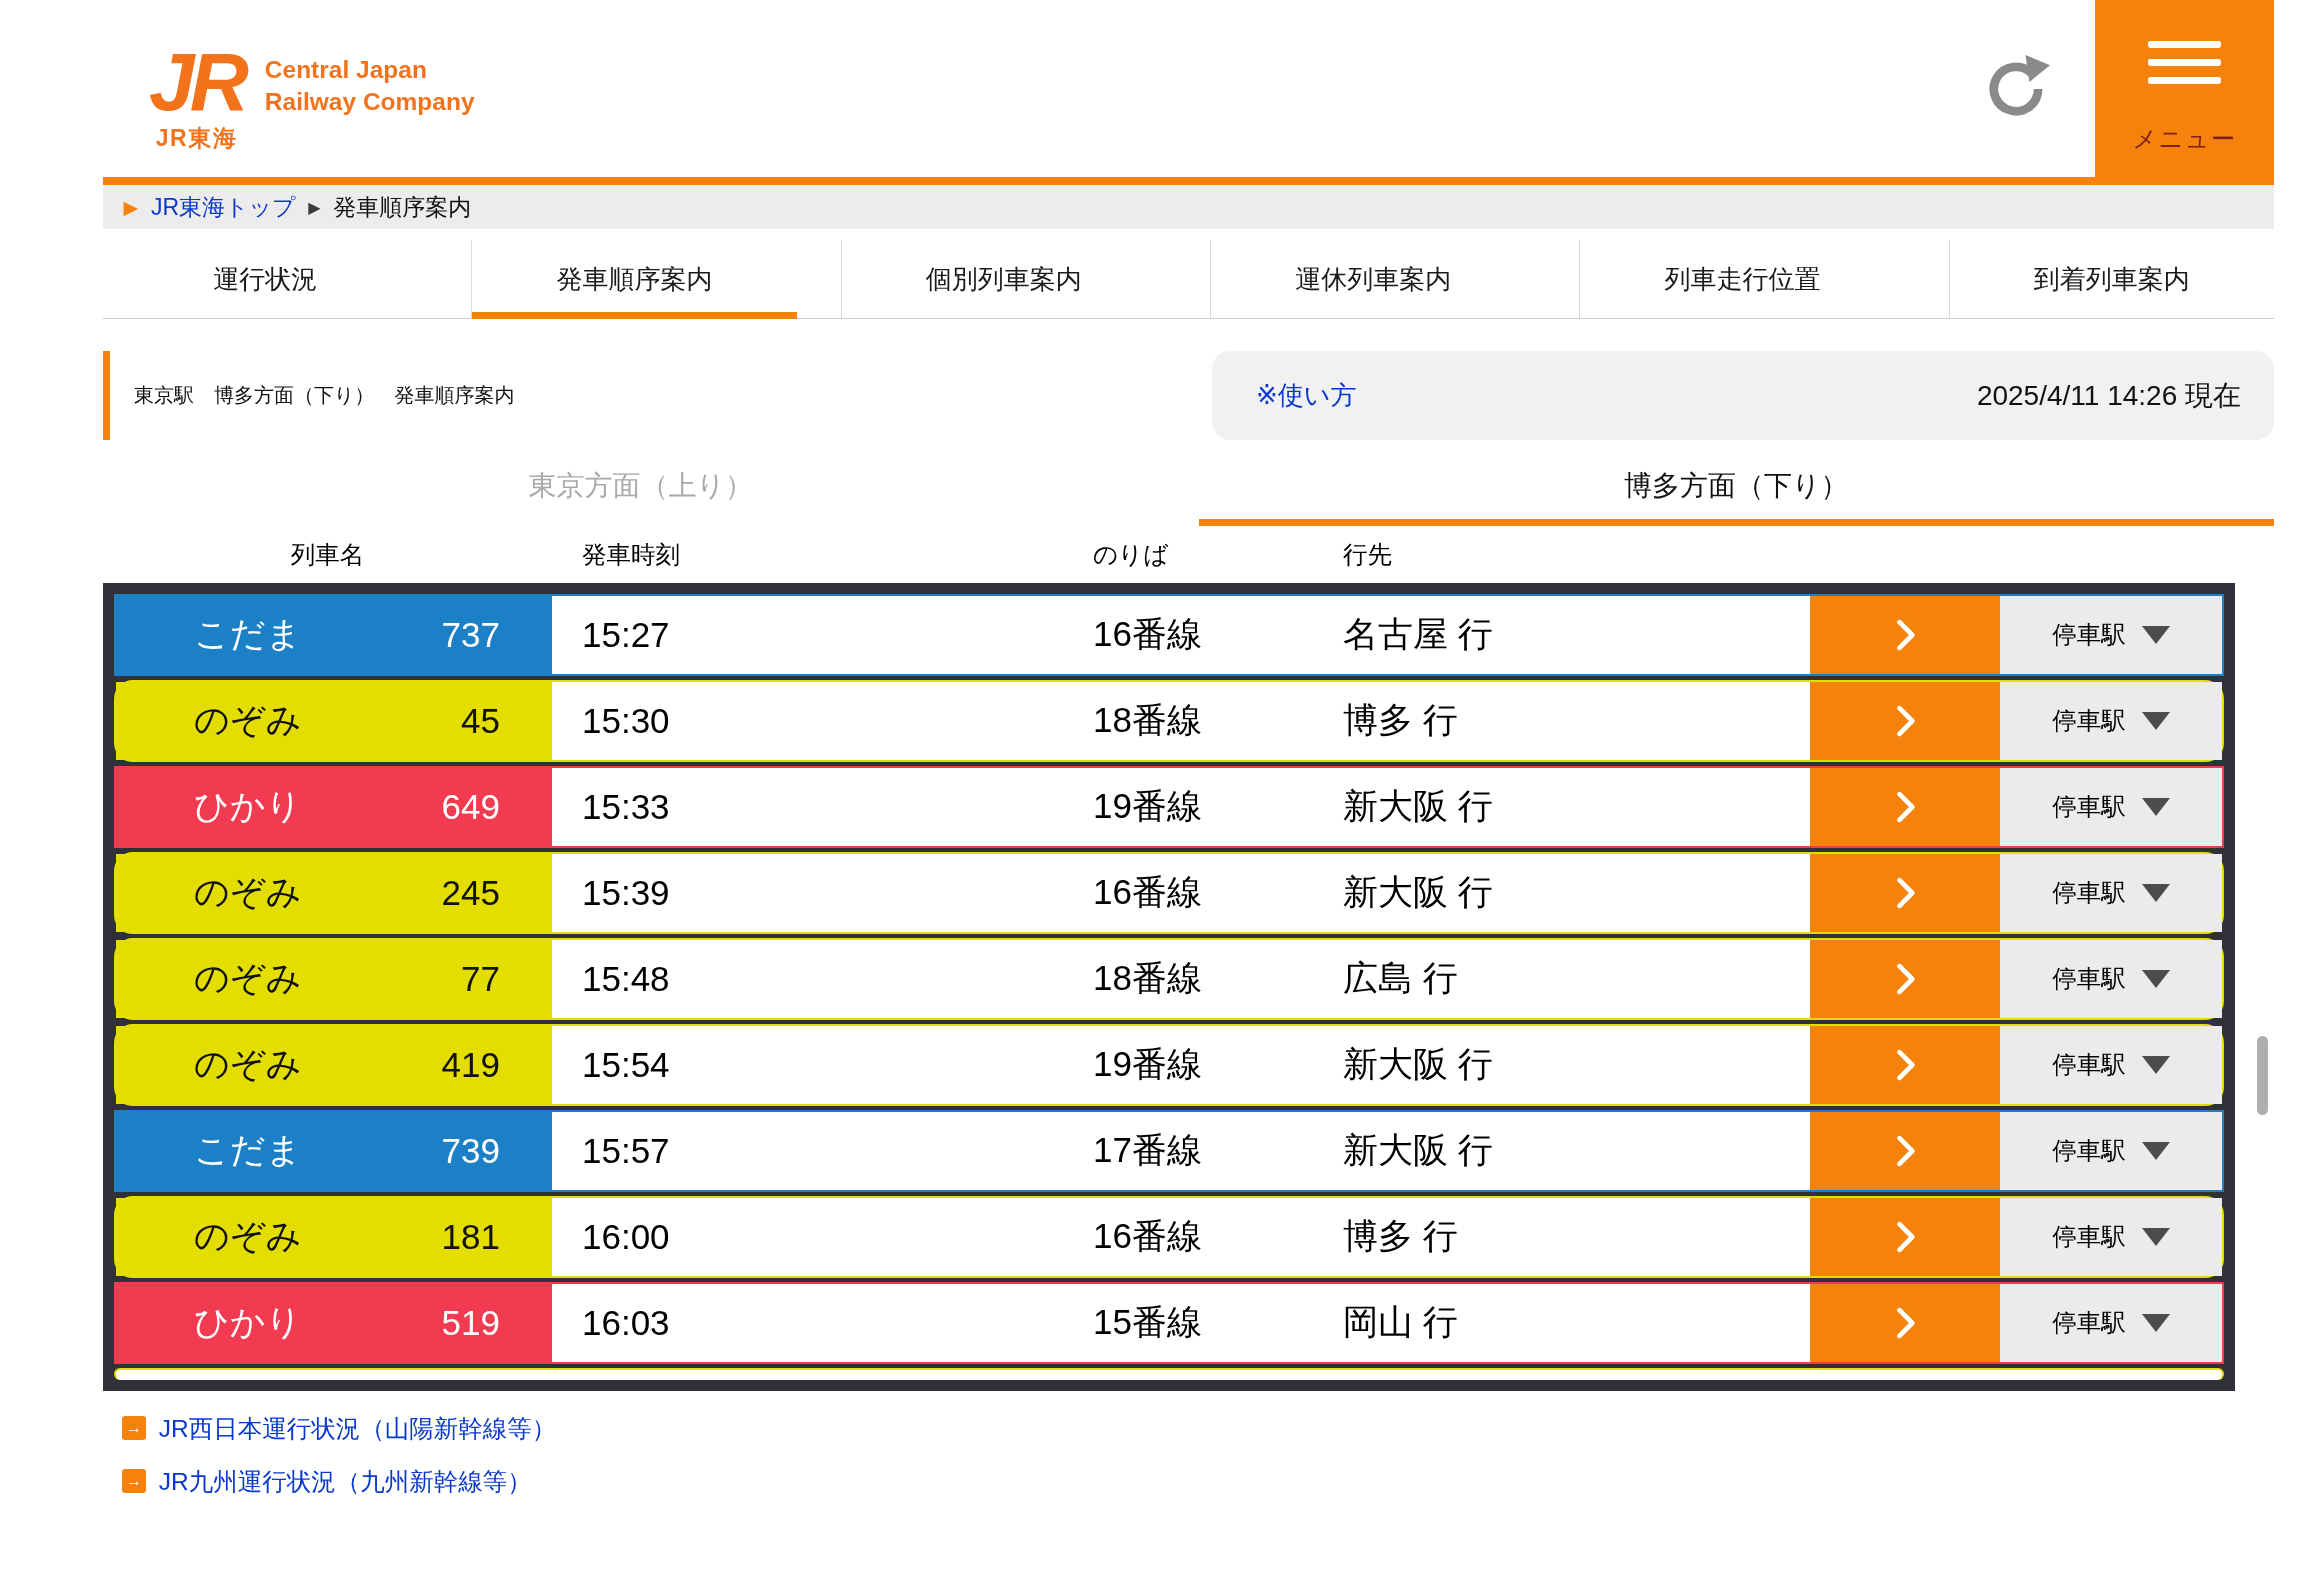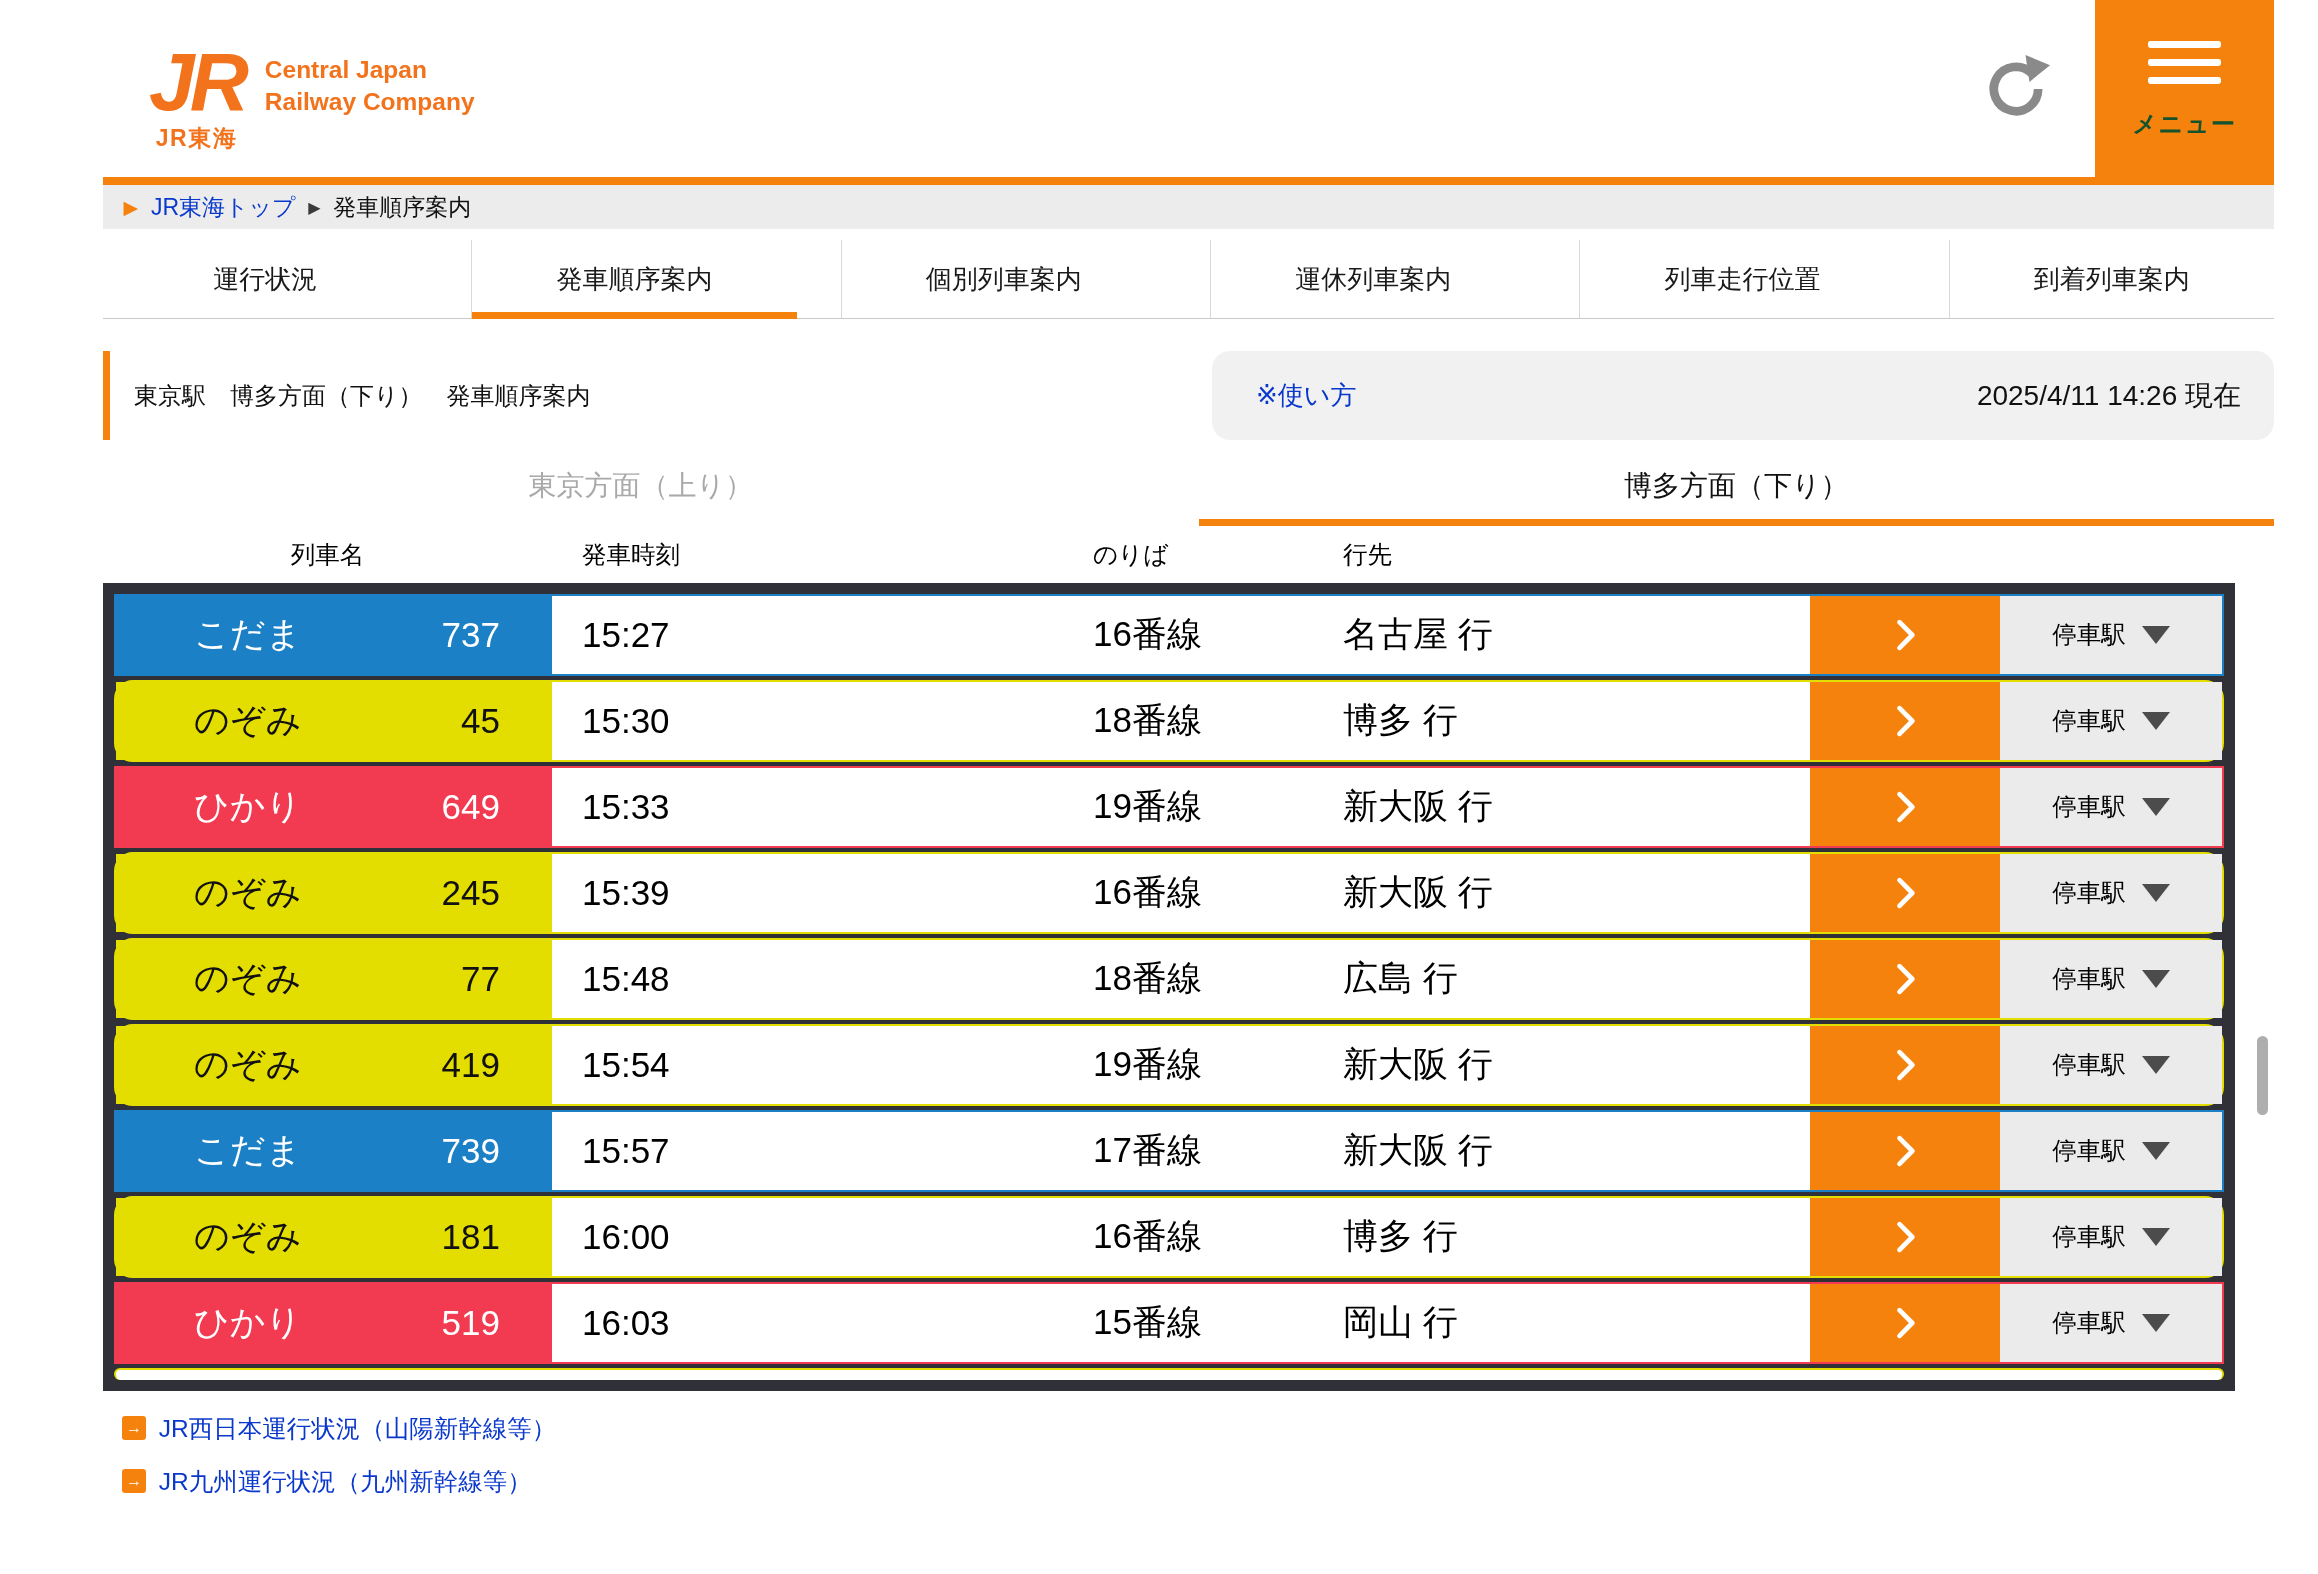--- a/index.html
+++ b/index.html
@@ -15,42 +15,42 @@
   .logo-mark { display:flex; flex-direction:column; align-items:center; }
   .logo-jr { font-size:82px; font-weight:bold; font-style:italic; color:var(--logo-orange,#f3731d);
     line-height:0.92; letter-spacing:-4.8px; }
   .logo-jp { font-size:23px; font-weight:bold; color:var(--logo-orange,#f3731d); margin-top:3.2px; letter-spacing:1.6px; }
   .company { margin-top:9.5px; font-size:24.5px; font-weight:bold; color:var(--logo-orange,#f3731d); line-height:32px; }
   .refresh { position:absolute; right:220px; top:51px; width:76px; height:76px; cursor:pointer; }
   .menu-btn { position:absolute; right:0; top:0; width:179px; height:185px; background:var(--orange,#f5820d);
     display:flex; flex-direction:column; align-items:center; padding-top:41px; cursor:pointer; }
   .burger { display:flex; flex-direction:column; gap:11px; }
   .burger i { display:block; width:73px; height:7.1px; background:#fff; border-radius:2.4px; }
-  .menu-label { margin-top:24px; color:#14532d; font-size:24px; font-weight:bold; letter-spacing:1.6px; }
+  .menu-label { margin-top:39px; color:#7f1d1d; font-size:24px; font-weight:normal; letter-spacing:1.6px; }
 
   
   .breadcrumb { height:44px; background:#ececec; display:flex; align-items:center; gap:12.7px;
     padding-left:20.6px; font-size:23px; }
   .bc-marker { color:var(--orange,#f5820d); font-size:19px; }
   .bc-sep { color:#3a3a3a; font-size:16px; }
   .bc-link { color:var(--link-blue,#0a38cc); cursor:pointer; }
   .bc-current { color:#111; }
 
   
   .tabbar { display:flex; height:79px; border-bottom:0.8px solid #c9c9c9; margin-top:11px;gap:44px; }
   .tab { flex:1; display:flex; align-items:center; justify-content:center; font-size:26px; color:#1a1a1a;
     position:relative; cursor:pointer; background:#fff; }
   .tab + .tab { border-left:0.8px solid #d9d9d9; }
   .tab.active::after { content:""; position:absolute; left:0; right:0; bottom:-0.8px; height:7.1px;
     background:var(--orange,#f5820d); }
 
   
   .titlebar { display:flex; height:89px; margin-top:32px; }
   .titlebar-left { flex:0 0 1109px; background:#fff; border-left:7.1px solid var(--orange,#f5820d);
-    display:flex; align-items:center; padding-left:24px; font-size:24px; color:#111; }
+    display:flex; align-items:center; padding-left:24px; font-size:20px; color:#111; }
   .titlebar-right { flex:1; background:#f1f1f1; display:flex; align-items:center;
     justify-content:space-between; padding:0 33px 0 44px;border-radius:18px; }
   .usage-link { font-size:26px; color:var(--link-blue,#0a38cc); cursor:pointer; }
   .timestamp { font-size:28px; color:#111; }
 
   
   .dirtabs { display:flex; height:73px; margin-top:12.7px;gap:20px; }
   .dirtab { flex:1; display:flex; align-items:center; justify-content:center; font-size:28px; cursor:pointer; }
   .dirtab-up { color:#a9a9a9; border-bottom:7.1px solid transparent; }
   .dirtab-down { color:#111; border-bottom:7.1px solid var(--orange,#f5820d); }

